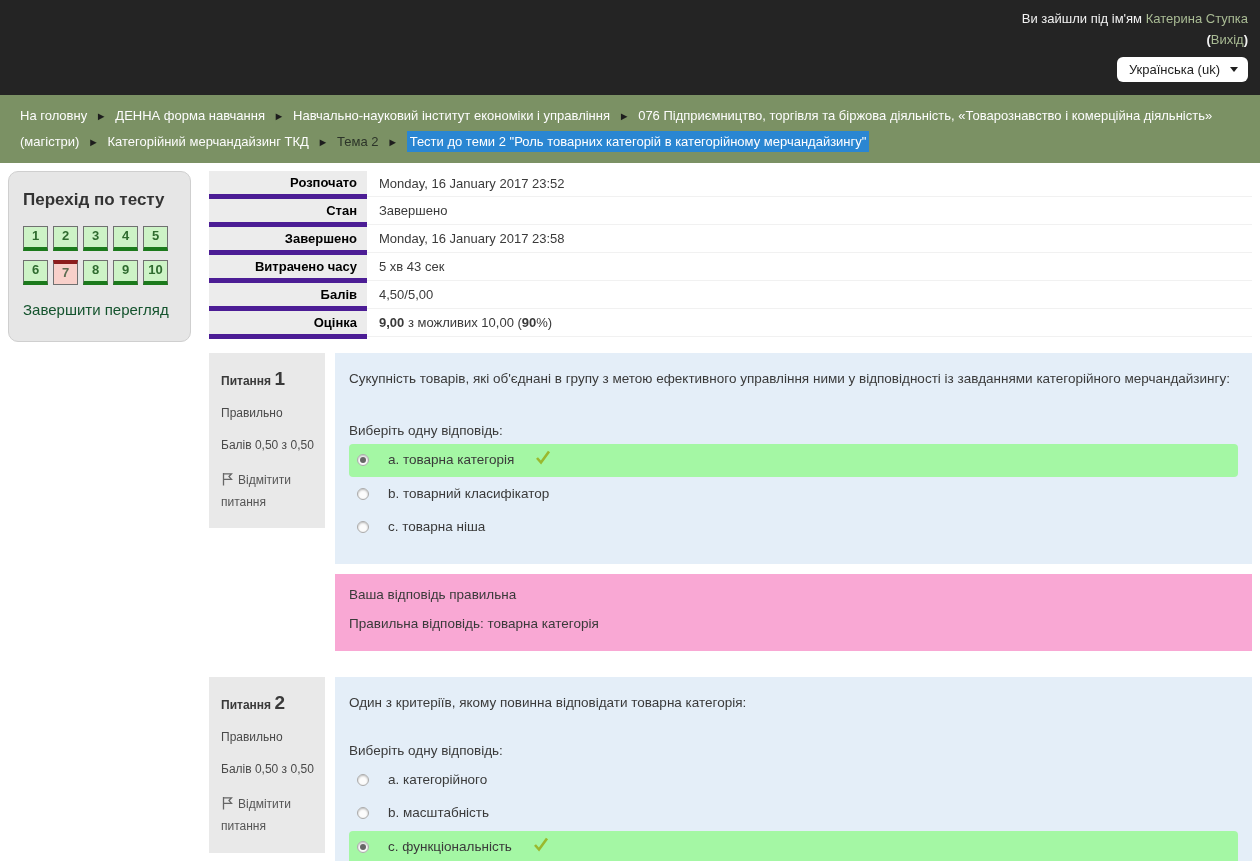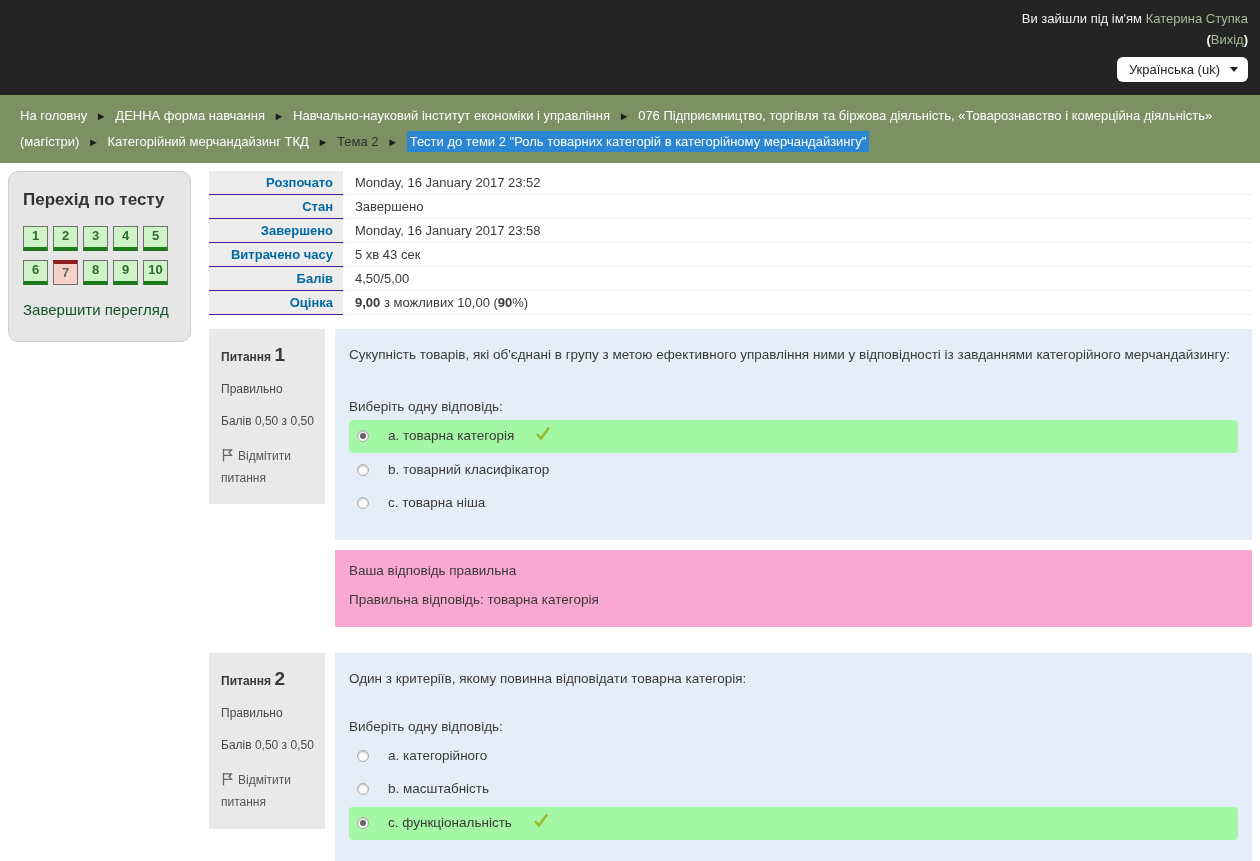--- a/index.html
+++ b/index.html
@@ -65,22 +65,22 @@
   }
   .qnav.incorrect {
     background:#f8d0ca; border:1px solid #707070; border-top:4px solid #8c1d1d;
     color:#5d6d52;
   }
   .finish-link { display:inline-block; margin-top:16px; font-size:15px; color:#14532d; }
 
   
   .summary { width:100%; border-collapse:collapse; font-size:13px; margin-bottom:14px; }
   .summary th {
-    background:#ececec; width:134px; text-align:right; font-weight:bold;
-    padding:4px 10px; color:#0369a1; border-bottom:1px solid #4c1d95;
+    background:#ececec; width:158px; text-align:right; font-weight:bold;
+    padding:4px 10px; color:#000000; border-bottom:5px solid #4c1d95;
   }
   .summary td { padding:4px 12px; color:#3a3a3a; border-bottom:1px solid #f1f1f1; background:#fff; }
 
   
   .question { display:flex; margin-bottom:26px; align-items:flex-start; }
   .qinfo {
     width:116px; flex-shrink:0; background:#e9e9e9;
     padding:12px 9px 16px 12px; font-size:12px; color:#4a4a4a; line-height:1.5;
   }
   .qinfo .qno-label { font-size:12px; font-weight:bold; color:#3a3a3a; }

